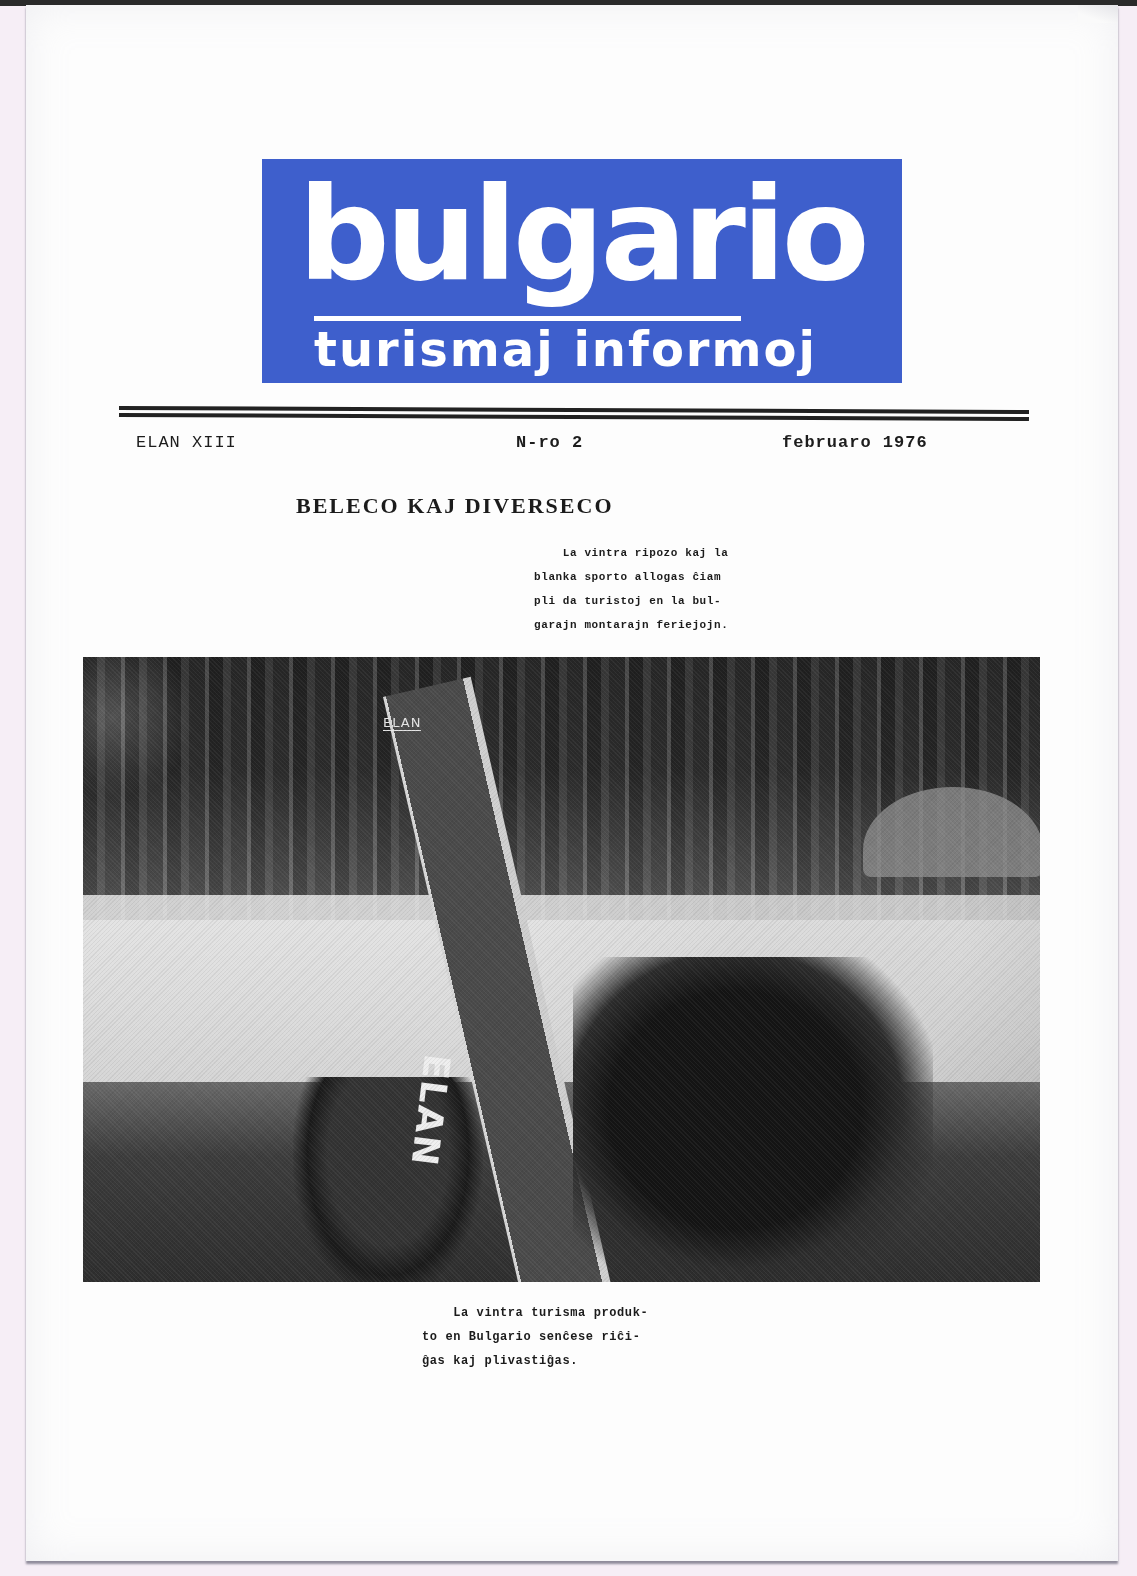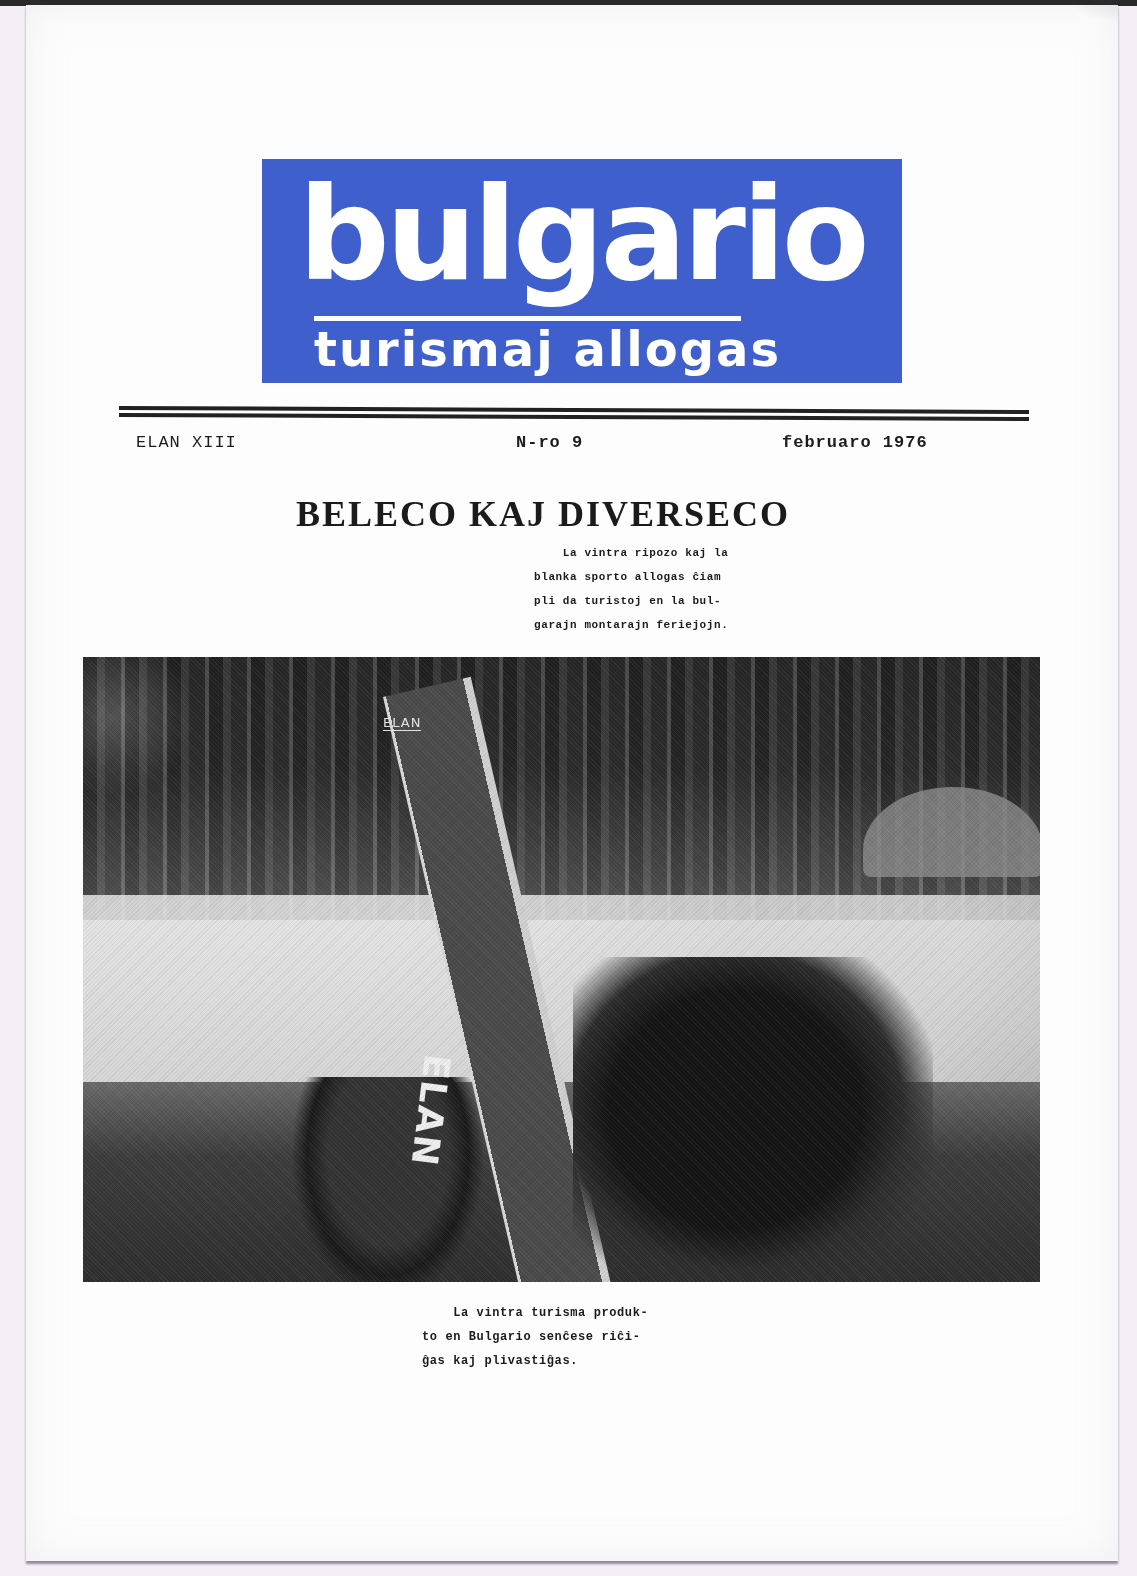--- a/index.html
+++ b/index.html
@@ -100,21 +100,21 @@
     .issue-year { left: 110px; font-weight: normal; }
     .issue-number { left: 490px; font-weight: bold; }
     .issue-date { left: 756px; font-weight: bold; }
     
     .headline {
       position: absolute;
       left: 270px;
       top: 488px;
       font-family: "Liberation Serif", "DejaVu Serif", serif;
       font-weight: bold;
-      font-size: 36px;
+      font-size: 22px;
       letter-spacing: 2px;
       color: #1b1b1b;
     }
     .lead {
       position: absolute;
       left: 508px;
       top: 536px;
       width: 460px;
       font-size: 11px;
       font-weight: bold;
@@ -233,27 +233,27 @@
 <body>
 
 <div class="scan-top-strip"></div>
 
 <div class="page">
   <div class="page-corner-fold"></div>
 
   <div class="masthead">
     <div class="masthead-title">bulgario</div>
     <div class="masthead-rule"></div>
-    <div class="masthead-subtitle">turismaj allogas</div>
+    <div class="masthead-subtitle">turismaj informoj</div>
   </div>
 
   <div class="double-rule"></div>
 
   <div class="issue-line issue-year">ELAN XIII</div>
-  <div class="issue-line issue-number">N-ro 9</div>
+  <div class="issue-line issue-number">N-ro 2</div>
   <div class="issue-line issue-date">februaro 1976</div>
 
   <div class="headline">BELECO KAJ DIVERSECO</div>
   <div class="lead">    La vintra ripozo kaj la
 blanka sporto allogas ĉiam
 pli da turistoj en la bul-
 garajn montarajn feriejojn.</div>
 
   <div class="photo">
     <div class="photo-trees"></div>

